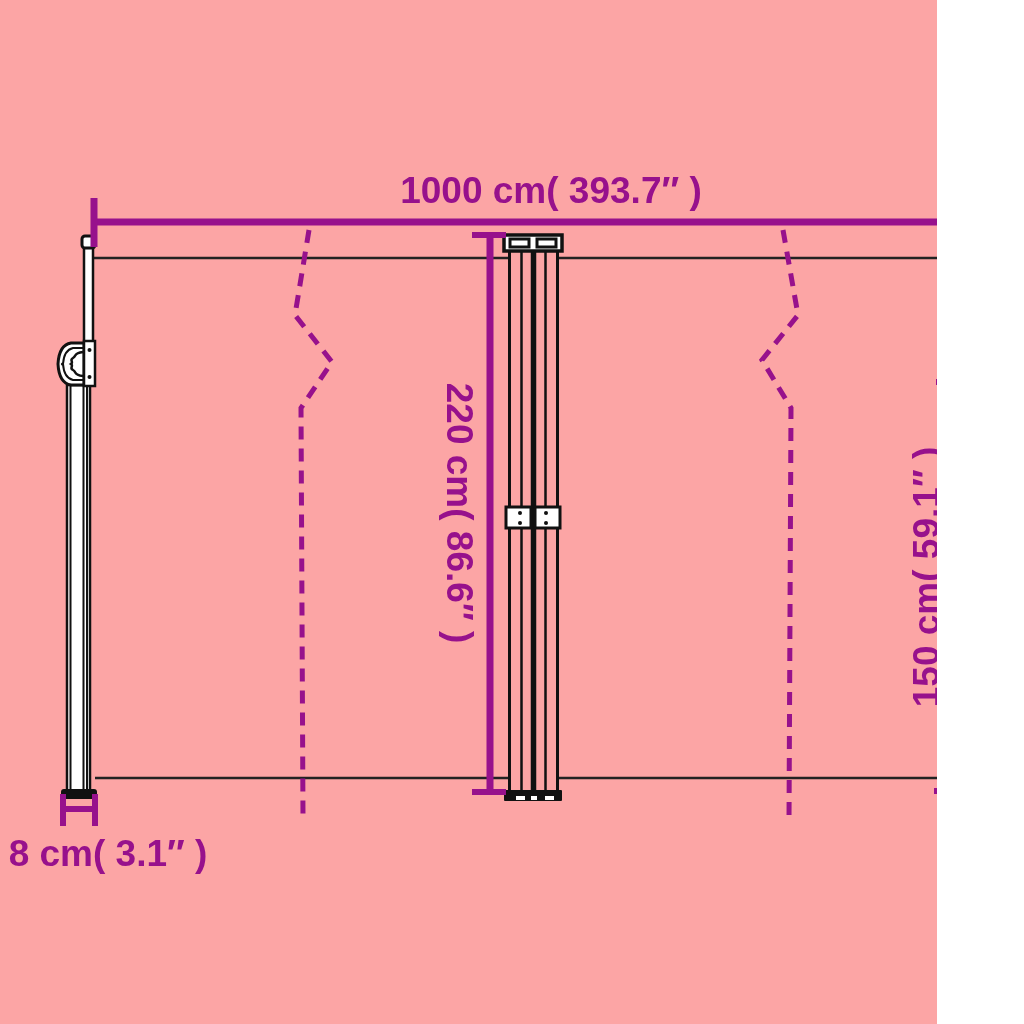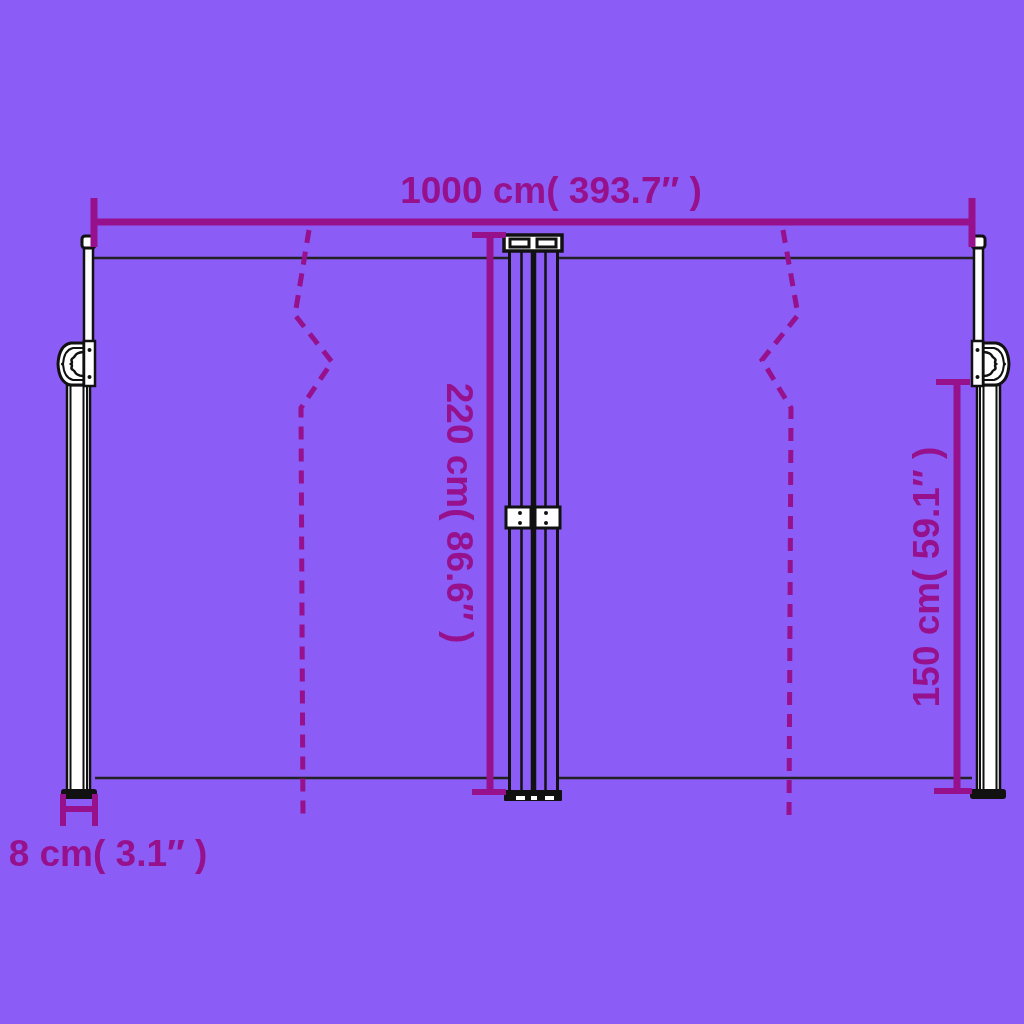--- a/index.html
+++ b/index.html
@@ -1,20 +1,20 @@
 <!DOCTYPE html>
 <html><head>
 <meta charset="utf-8">
 <style>
   html, body { margin: 0; padding: 0; background: #ffffff; }
   .canvas {
     position: relative;
-    width: 1024px;
+    width: 937px;
     height: 1024px;
-    background: #8b5cf6;
+    background: #fca5a5;
     overflow: hidden;
     font-family: "Liberation Sans", "DejaVu Sans", sans-serif;
   }
   svg { display: block; }
   .dim-text {
     font-family: "Liberation Sans", "DejaVu Sans", sans-serif;
     font-weight: bold;
     font-size: 37px;
     fill: #97118C;
     letter-spacing: 0px;

